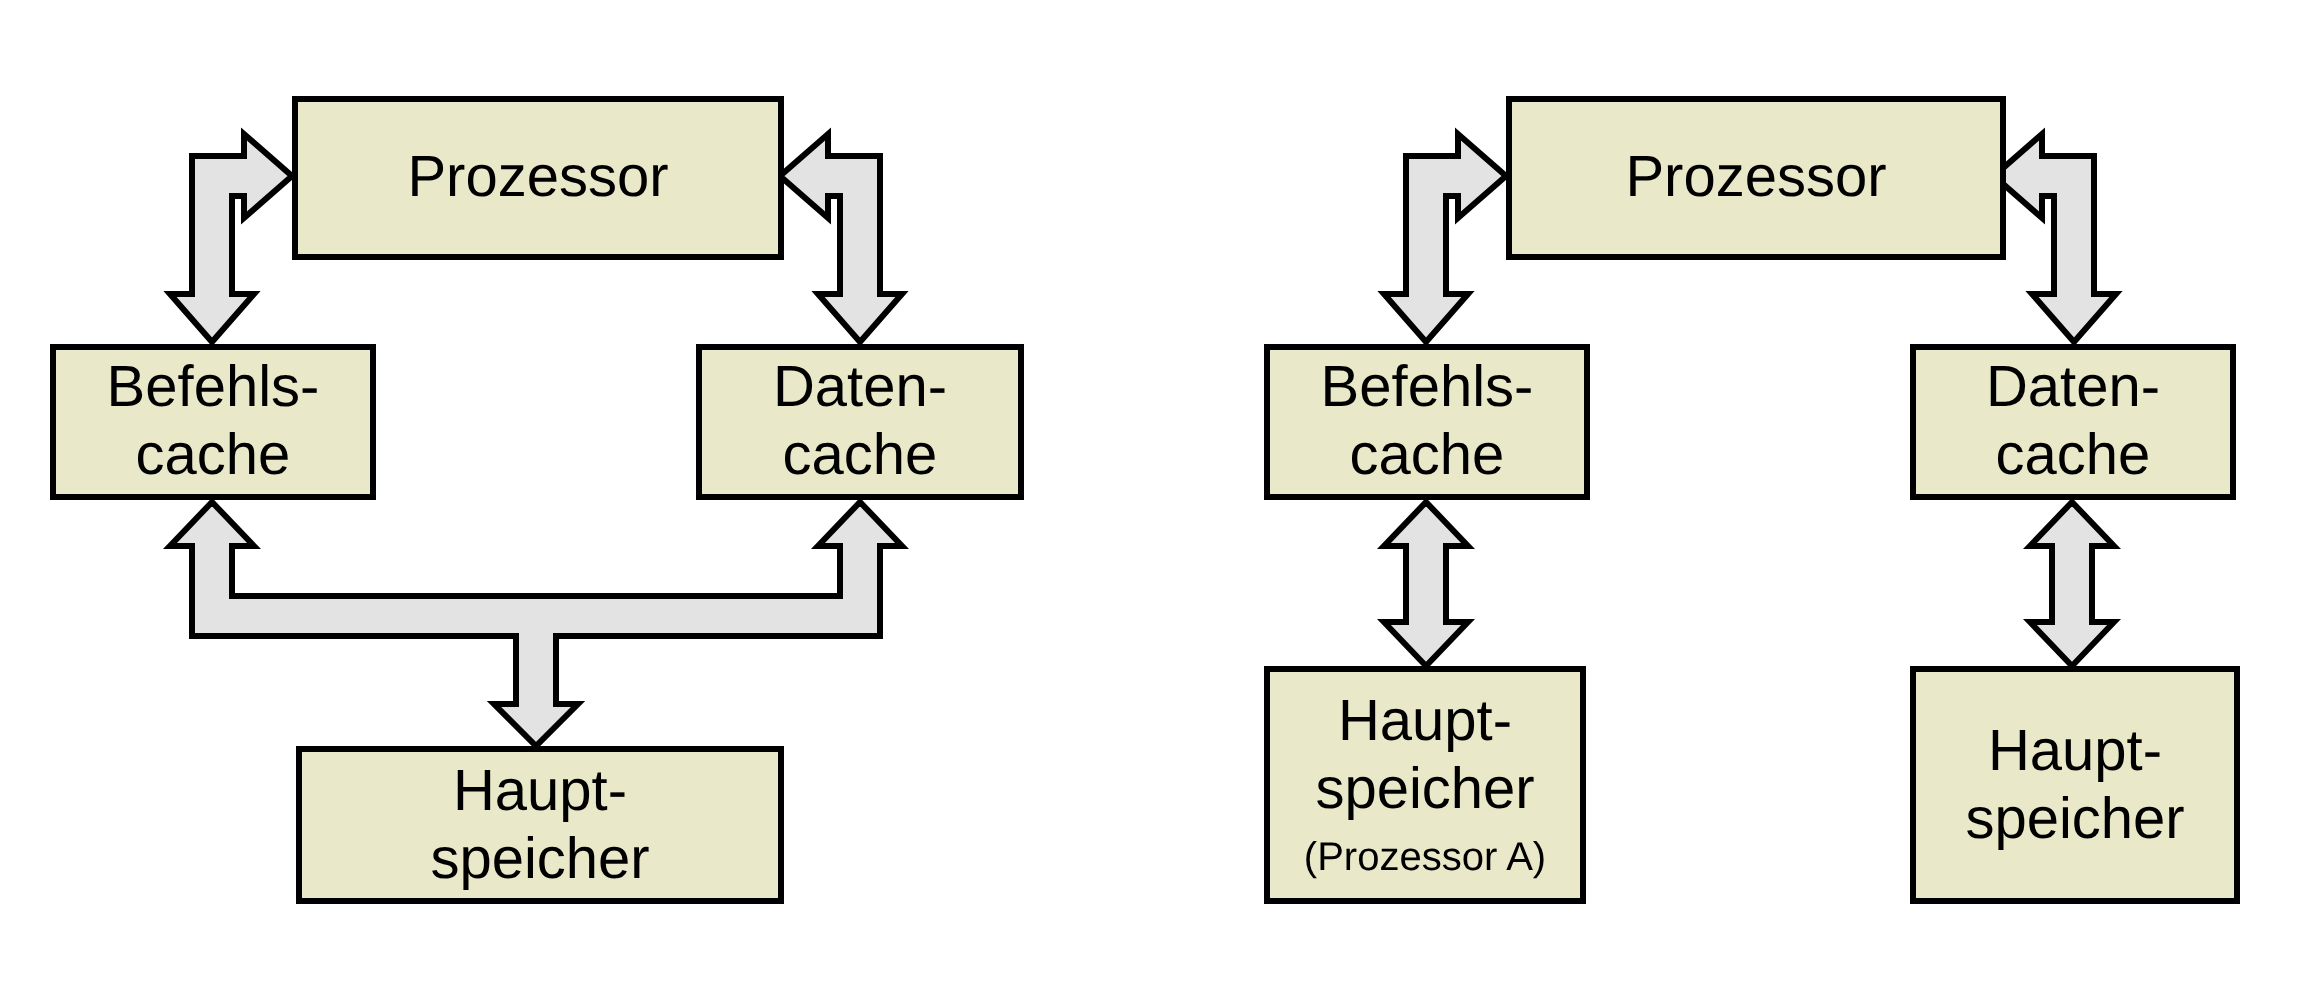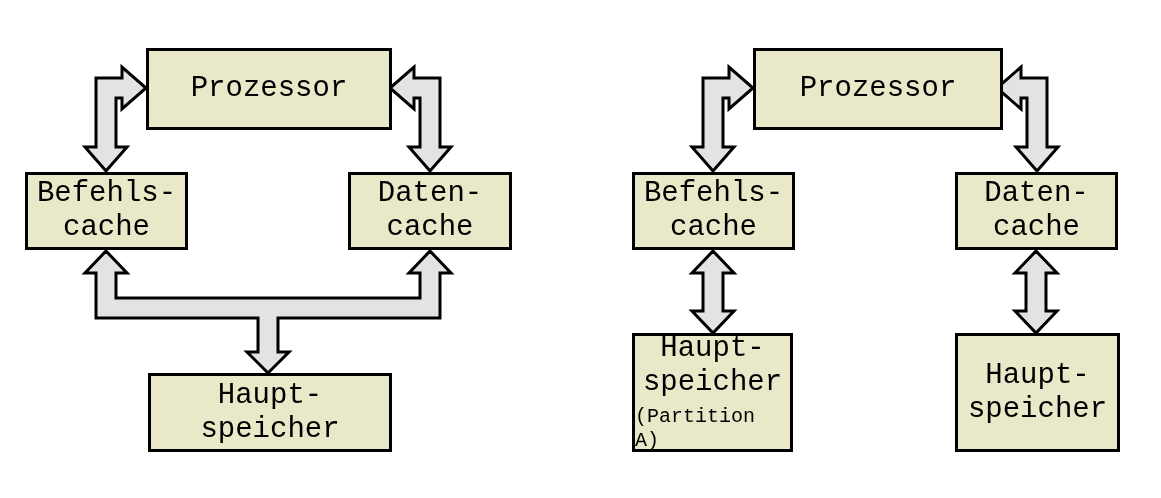--- a/index.html
+++ b/index.html
@@ -38,21 +38,20 @@
     background: var(--box-fill);
     border: 3px solid var(--box-border);
     display: flex;
     flex-direction: column;
     align-items: center;
     justify-content: center;
     text-align: left;
     z-index: 2;
     font-size: 29px;
     line-height: 34px;
-    font-family: Liberation Mono, monospace;
   }
   .node .note {
     font-size: 20px;
     line-height: 24px;
     margin-top: 5px;
   }
   
   .l-processor   { left: 146px; top:  48px; width: 246px; height: 82px; }
   .l-icache      { left:  25px; top: 172px; width: 163px; height: 78px; }
   .l-dcache      { left: 348px; top: 172px; width: 164px; height: 78px; }
@@ -115,21 +114,21 @@
   </div>
 
   <div class="node r-dcache">
     <span>Daten-</span>
     <span>cache</span>
   </div>
 
   <div class="node r-mainmem-a">
     <span>Haupt-</span>
     <span>speicher</span>
-    <span class="note">(Partition A)</span>
+    <span class="note">(Prozessor A)</span>
   </div>
 
   <div class="node r-mainmem-b">
     <span>Haupt-</span>
     <span>speicher</span>
   </div>
 
 </div>
 
 </body></html>

